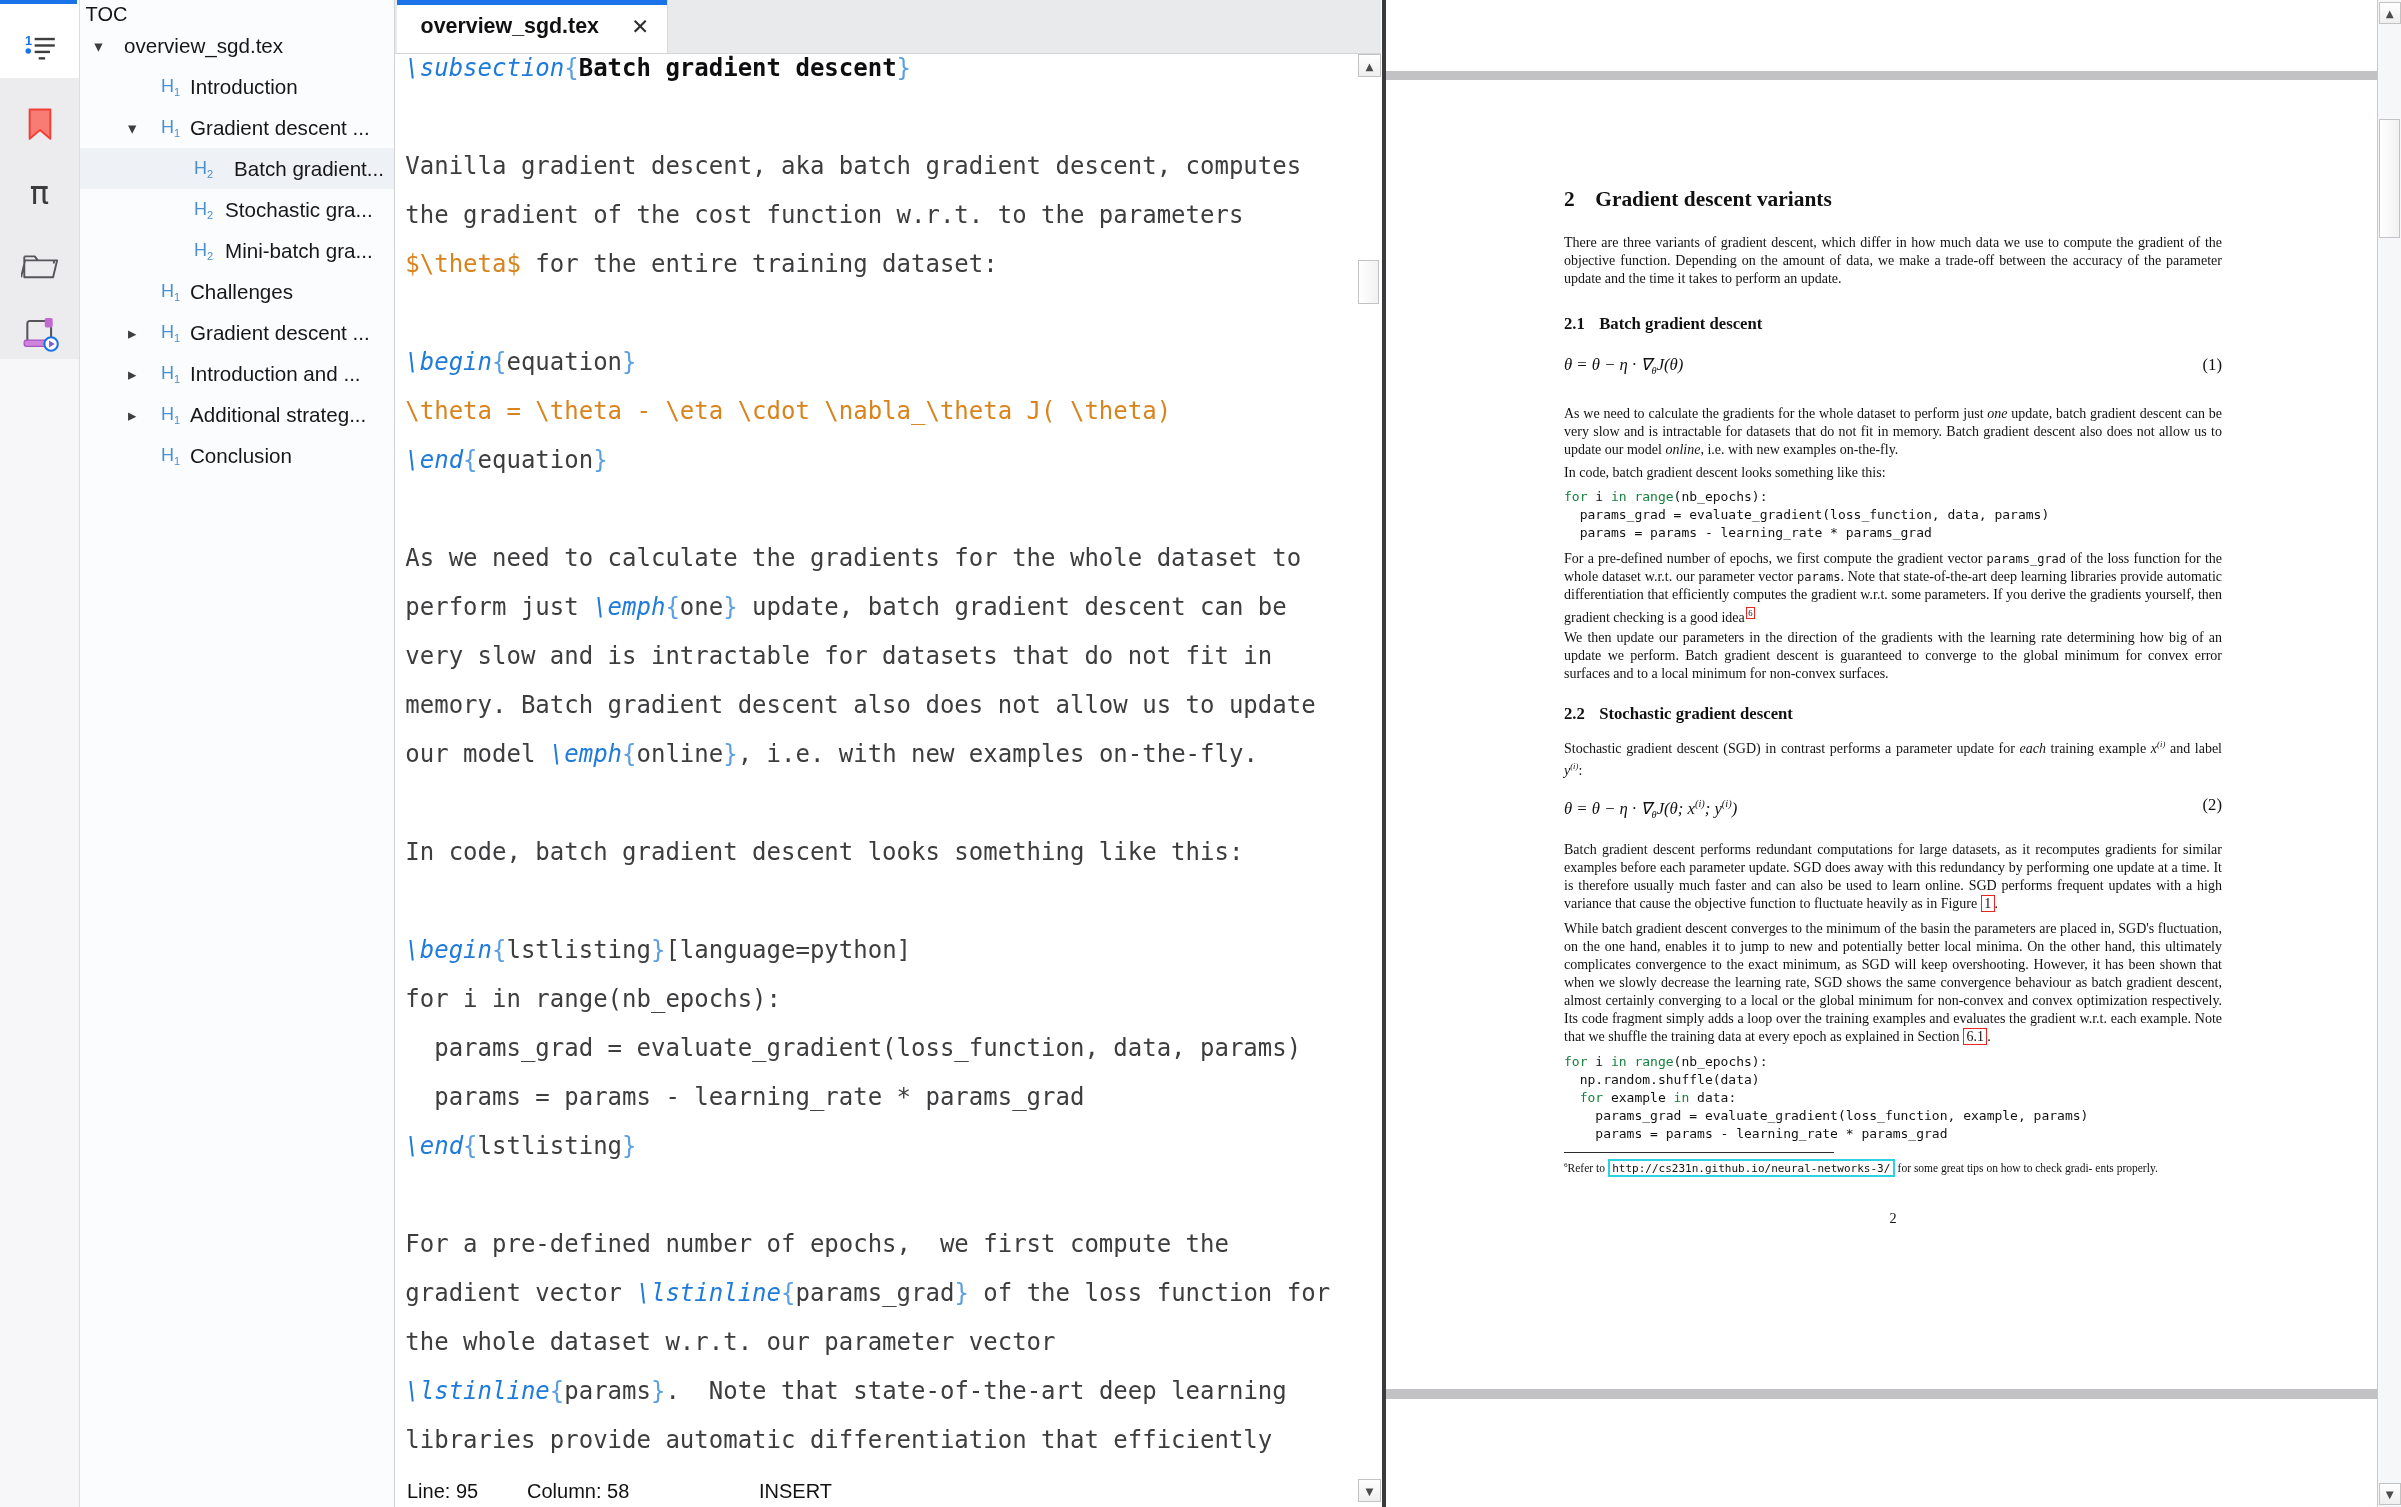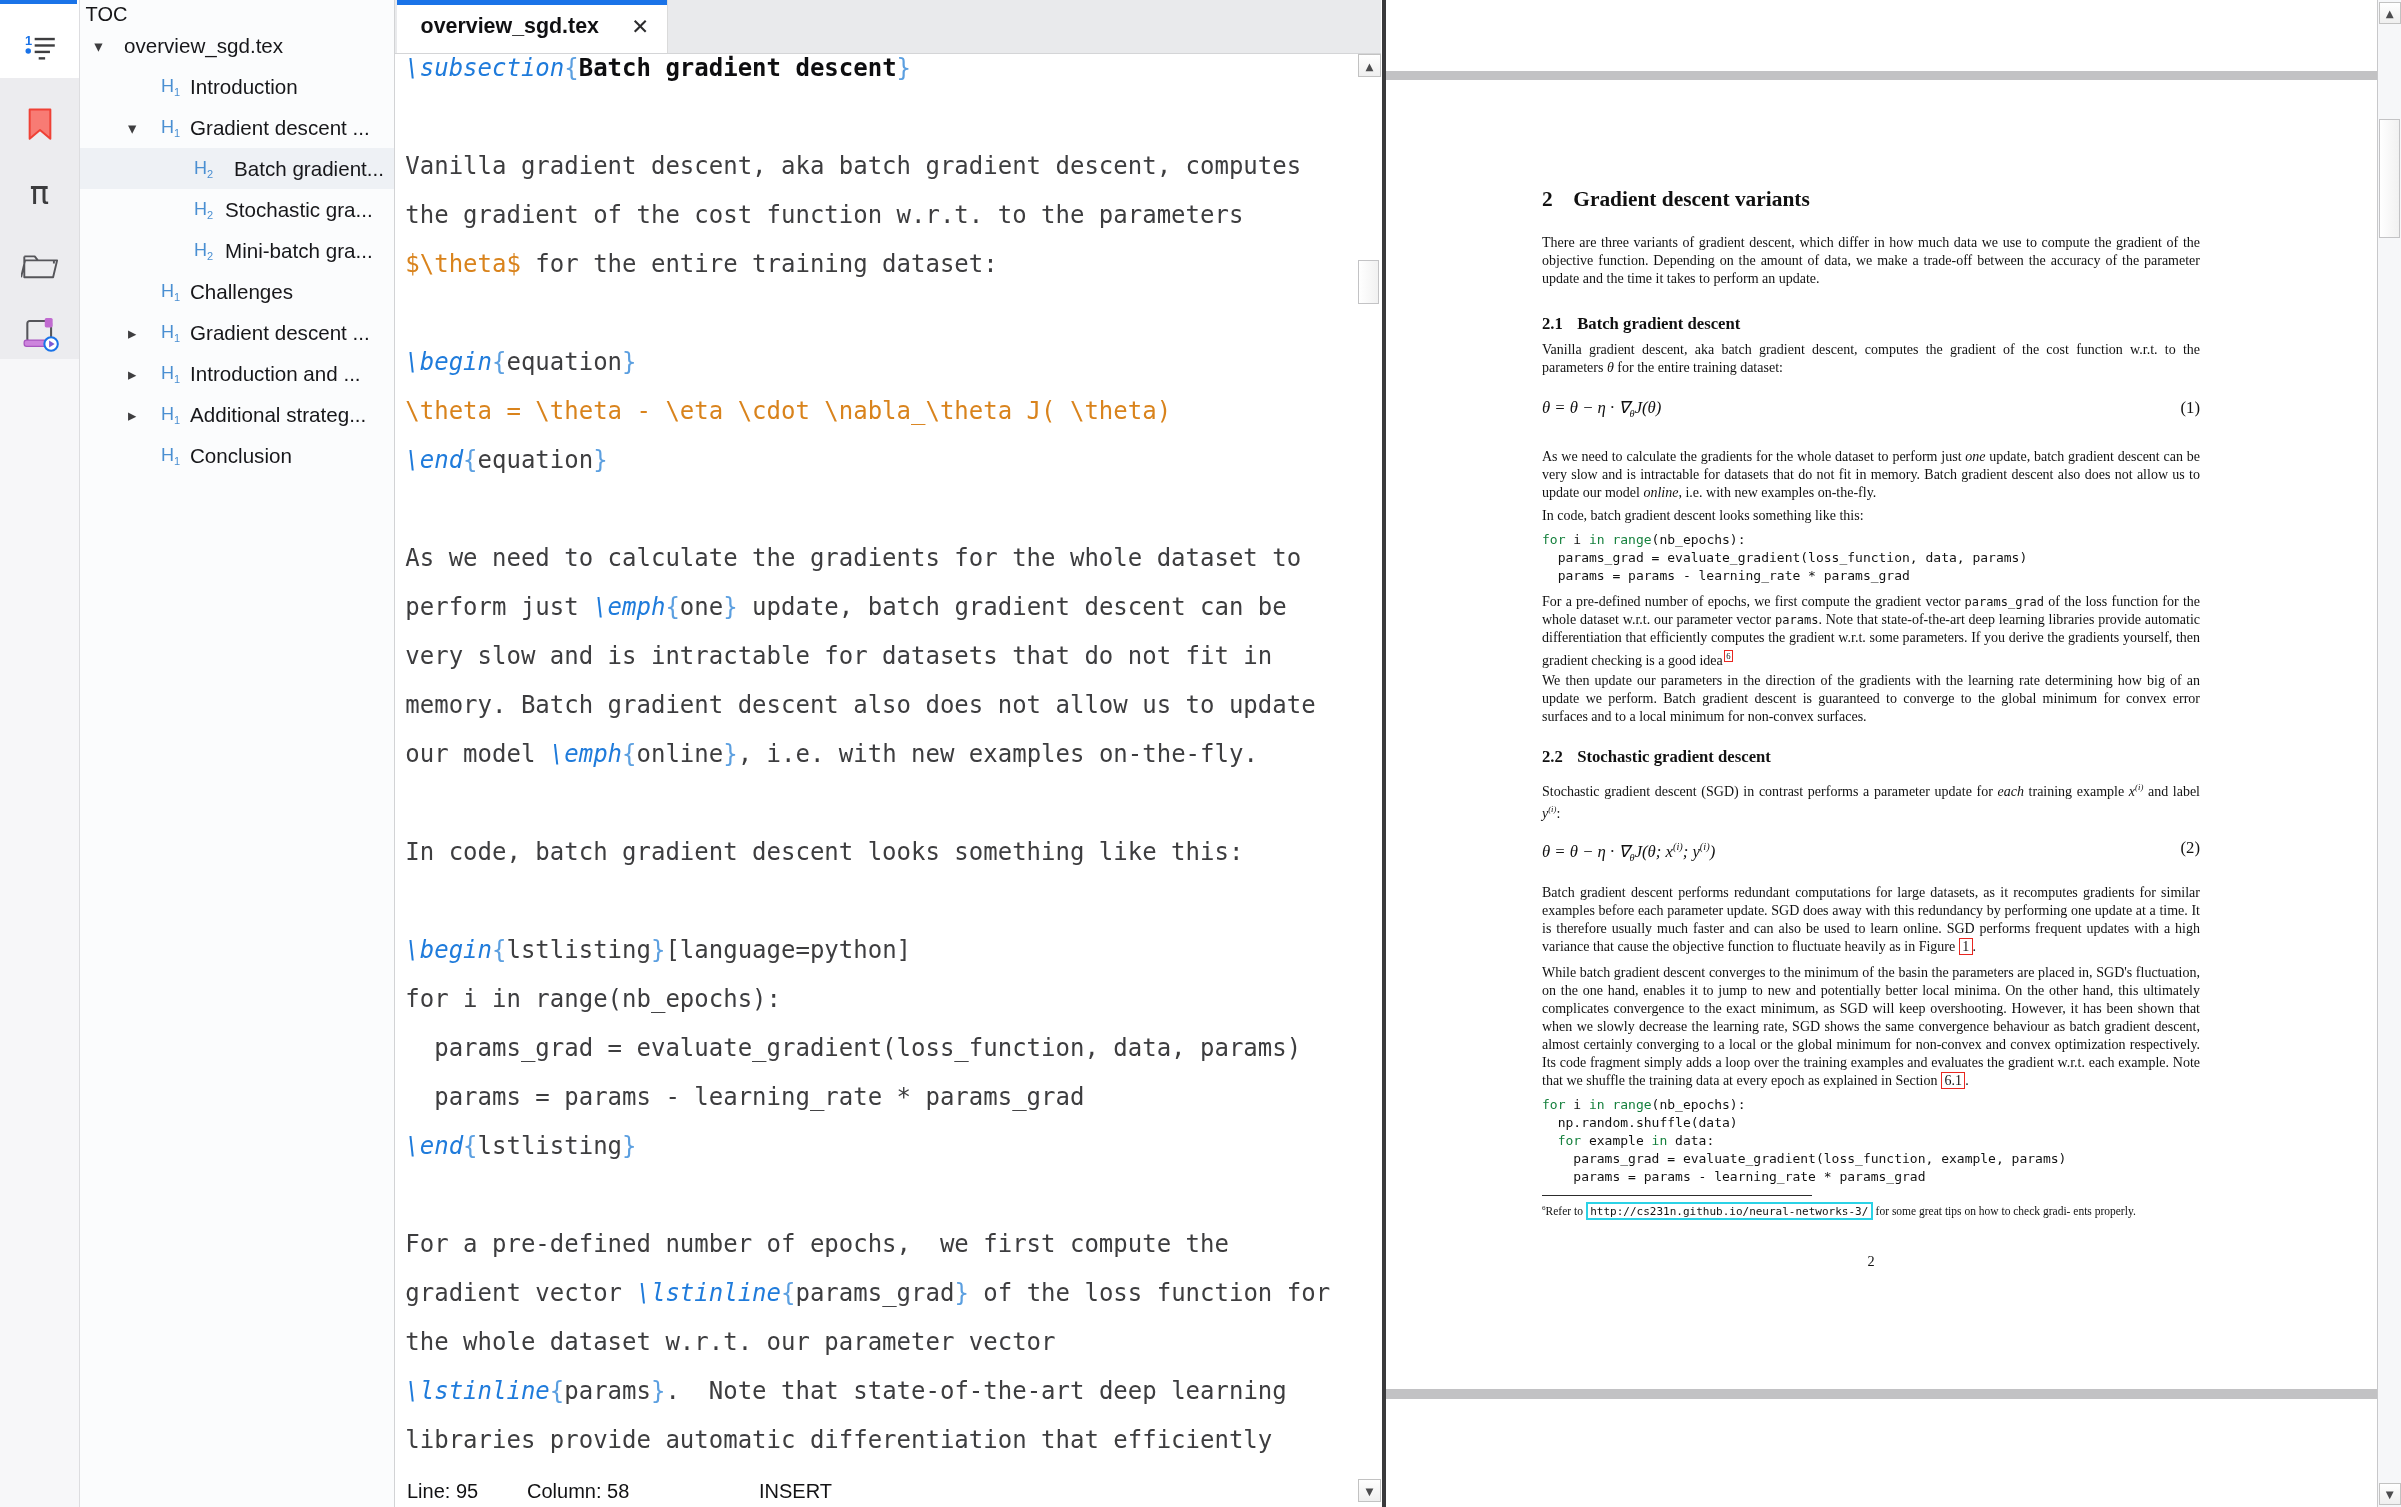--- a/index.html
+++ b/index.html
@@ -41,21 +41,21 @@
   .scr-btn{position:absolute;width:23px;height:23px;background:linear-gradient(#ffffff,#efefef);
            border:0.8px solid #c2c2c2;box-sizing:border-box;display:flex;align-items:center;justify-content:center;
            font-size:10.3px;color:#4c4c4e;cursor:pointer;font-family:"DejaVu Sans",sans-serif;}
   .scr-thumb{position:absolute;background:linear-gradient(90deg,#ffffff,#f1f1f1);border:1.6px solid #c3c3c5;box-sizing:border-box;cursor:grab;}
   
   .dark-divider{position:absolute;left:1382px;top:0;width:4px;height:1507px;background:#3a3a3c;}
   
   .pdf-panel{position:absolute;left:1386px;top:0;width:991px;height:1507px;background:#ffffff;font-family:"Liberation Serif",serif;}
   .page-sep{position:absolute;left:0;width:991px;height:10.3px;background:#c2c2c4;}
   .pdf-page2{position:absolute;left:0;top:80px;width:991px;height:1309px;background:#fff;overflow:hidden;}
-  .pdf-content{position:absolute;left:156px;top:107px;width:658px;color:#111;}
+  .pdf-content{position:absolute;left:178px;top:107px;width:658px;color:#111;}
   .pdf-h1{font-size:21.4px;font-weight:bold;}
   .pdf-h1 .hnum{margin-right:20.6px;}
   .pdf-h2{font-size:16.7px;font-weight:bold;}
   .pdf-h2 .hnum{margin-right:14.3px;}
   .pdf-para{font-size:14px;line-height:18px;text-align:justify;}
   .pf-p{} .pf-i{font-style:italic;}
   .pf-m{font-family:"DejaVu Sans Mono",monospace;font-size:12px;}
   .pf-sup{font-size:62%;vertical-align:super;}
   .pf-supi{font-style:italic;font-size:62%;vertical-align:super;}
   .pf-supred{font-size:62%;vertical-align:super;border:1.6px solid #e8261f;padding:0 1.6px;margin-left:0.8px;}
@@ -207,21 +207,20 @@
   <div class="dark-divider"></div>
 
   <div class="pdf-panel">
     <div class="page-sep" style="top:71px;"></div>
     <div class="page-sep" style="top:1389px;"></div>
     <div class="pdf-page2">
       <div class="pdf-content" id="pdf-content">
           <div class="pdf-h1" style="margin-top: 0px;"><span class="hnum">2</span><span>Gradient descent variants</span></div>
           <div class="pdf-para" style="margin-top: 22px;"><span class="pf-p">There are three variants of gradient descent, which differ in how much data we use to compute the gradient of the objective function. Depending on the amount of data, we make a trade-off between the accuracy of the parameter update and the time it takes to perform an update.</span></div>
           <div class="pdf-h2" style="margin-top: 26px;"><span class="hnum">2.1</span><span>Batch gradient descent</span></div>
-          <div class="pdf-para" style="margin-top: 7.1px;"><span class="pf-p">Vanilla gradient descent, aka batch gradient descent, computes the gradient of the cost function w.r.t. to the parameters </span><span class="pf-i">θ</span><span class="pf-p"> for the entire training dataset:</span></div>
           <div class="pdf-eq" style="margin-top: 19px;"><span><span class="pf-i">θ = θ − η · ∇</span><span class="pf-sub">θ</span><span class="pf-i">J(θ)</span></span><span class="eq-num">(1)</span></div>
           <div class="pdf-para" style="margin-top: 22px;"><span class="pf-p">As we need to calculate the gradients for the whole dataset to perform just </span><span class="pf-i">one</span><span class="pf-p"> update, batch gradient descent can be very slow and is intractable for datasets that do not fit in memory. Batch gradient descent also does not allow us to update our model </span><span class="pf-i">online</span><span class="pf-p">, i.e. with new examples on-the-fly.</span></div>
           <div class="pdf-para" style="margin-top: 4.8px;"><span class="pf-p">In code, batch gradient descent looks something like this:</span></div>
           <div class="pdf-code" style="margin-top: 6.4px;"><div><span class="pf-k">for</span><span class="pf-p"> i </span><span class="pf-k">in</span><span class="pf-p"> </span><span class="pf-k">range</span><span class="pf-p">(nb_epochs):</span></div><div><span class="pf-p">  params_grad = evaluate_gradient(loss_function, data, params)</span></div><div><span class="pf-p">  params = params - learning_rate * params_grad</span></div></div>
           <div class="pdf-para" style="margin-top: 8px;"><span class="pf-p">For a pre-defined number of epochs, we first compute the gradient vector </span><span class="pf-m">params_grad</span><span class="pf-p"> of the loss function for the whole dataset w.r.t. our parameter vector </span><span class="pf-m">params</span><span class="pf-p">. Note that state-of-the-art deep learning libraries provide automatic differentiation that efficiently computes the gradient w.r.t. some parameters. If you derive the gradients yourself, then gradient checking is a good idea</span><span class="pf-supred">6</span></div>
           <div class="pdf-para" style="margin-top: 2px;"><span class="pf-p">We then update our parameters in the direction of the gradients with the learning rate determining how big of an update we perform. Batch gradient descent is guaranteed to converge to the global minimum for convex error surfaces and to a local minimum for non-convex surfaces.</span></div>
           <div class="pdf-h2" style="margin-top: 21.4px;"><span class="hnum">2.2</span><span>Stochastic gradient descent</span></div>
           <div class="pdf-para" style="margin-top: 10.3px;"><span class="pf-p">Stochastic gradient descent (SGD) in contrast performs a parameter update for </span><span class="pf-i">each</span><span class="pf-p"> training example </span><span class="pf-i">x</span><span class="pf-supi">(i)</span><span class="pf-p"> and label </span><span class="pf-i">y</span><span class="pf-supi">(i)</span><span class="pf-p">:</span></div>
           <div class="pdf-eq" style="margin-top: 12.7px;"><span><span class="pf-i">θ = θ − η · ∇</span><span class="pf-sub">θ</span><span class="pf-i">J(θ; x</span><span class="pf-supi">(i)</span><span class="pf-i">; y</span><span class="pf-supi">(i)</span><span class="pf-i">)</span></span><span class="eq-num">(2)</span></div>
           <div class="pdf-para" style="margin-top: 14.3px;"><span class="pf-p">Batch gradient descent performs redundant computations for large datasets, as it recomputes gradients for similar examples before each parameter update.  SGD does away with this redundancy by performing one update at a time. It is therefore usually much faster and can also be used to learn online. SGD performs frequent updates with a high variance that cause the objective function to fluctuate heavily as in Figure </span><span class="pf-red">1</span><span class="pf-p">.</span></div>

